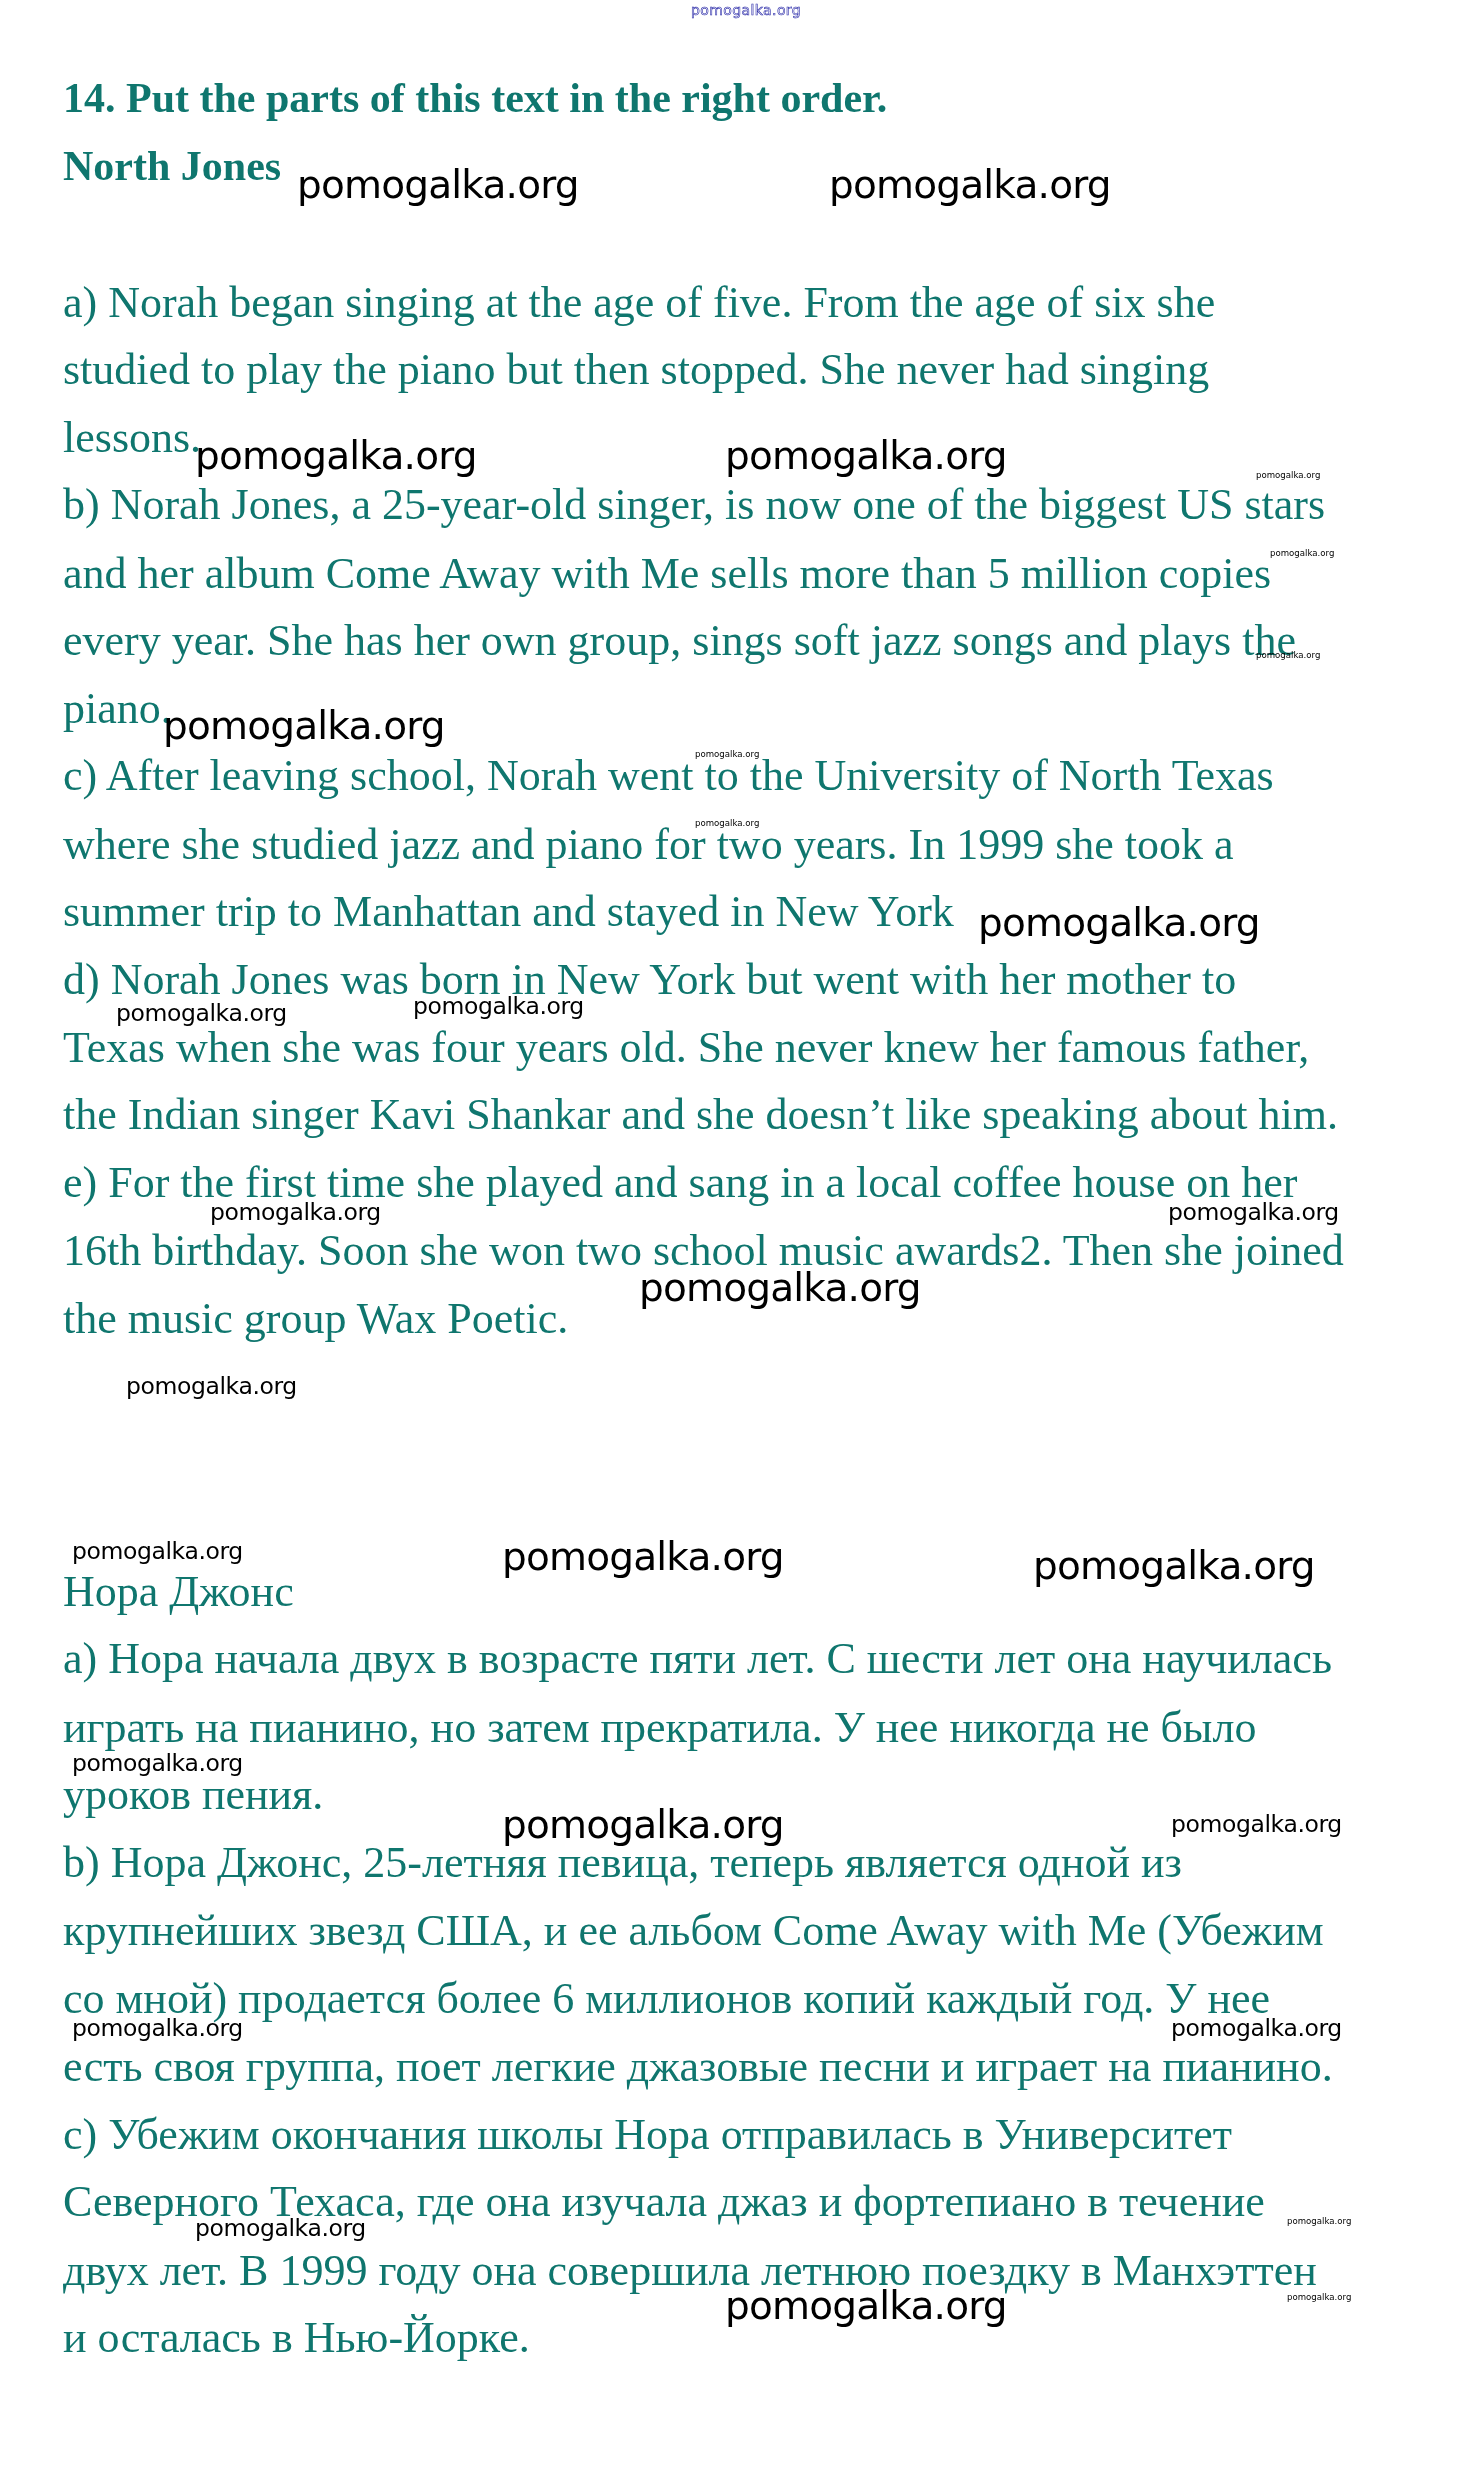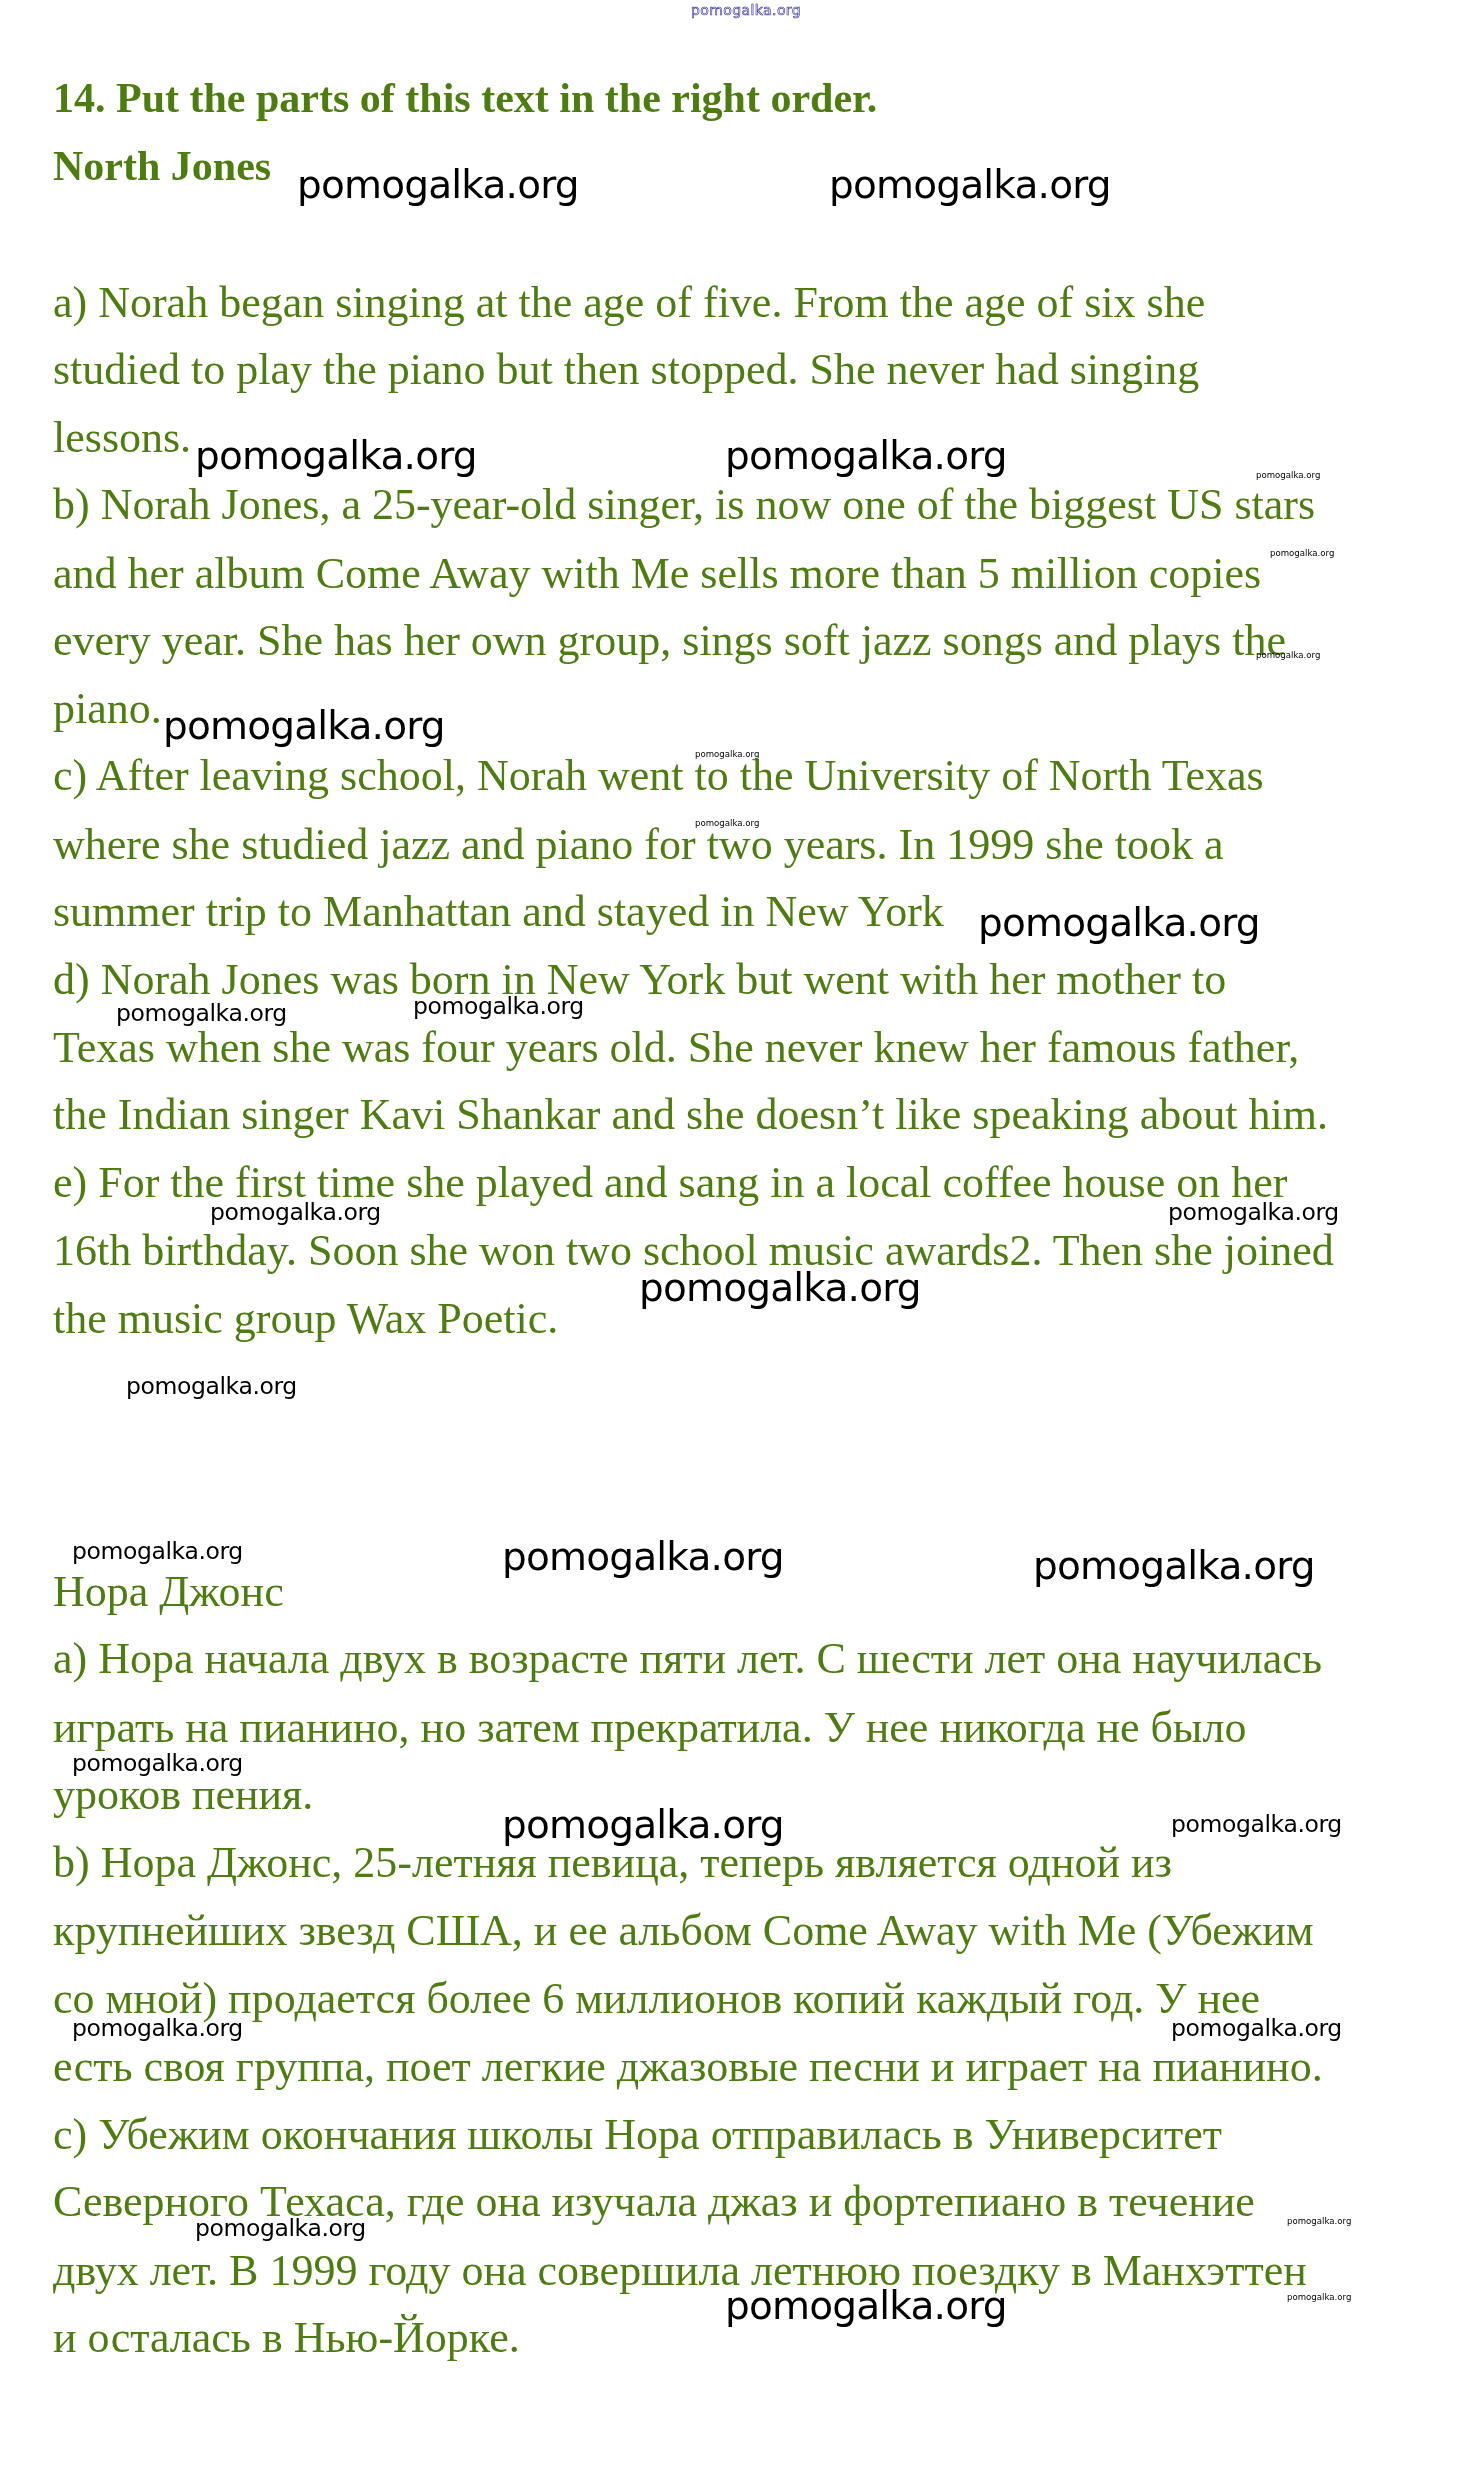--- a/index.html
+++ b/index.html
@@ -1,21 +1,21 @@
 <!DOCTYPE html>
 <html style="font-size:12.6px"><head>
 <meta charset="utf-8">
 <style>
   html, body { margin: 0; padding: 0; background: #ffffff; }
   body { width: 1482px; height: 2475px; position: relative; overflow: hidden; }
   .page { position: absolute; left: 0; top: 0; width: 1482px; height: 2475px; }
   .line {
-    position: absolute; left: 53px; white-space: nowrap;
+    position: absolute; left: 63px; white-space: nowrap;
     font-family: "Liberation Serif", "DejaVu Serif", serif;
-    font-size: 44px; line-height: 1; color: #4d7c0f;
+    font-size: 44px; line-height: 1; color: #0f766e;
   }
   .title { font-weight: bold; font-size: 42px; }
   .wm {
     position: absolute; white-space: nowrap;
     font-family: "DejaVu Sans", "Liberation Sans", sans-serif;
     color: #000; line-height: 1;
   }
   .wm-lg { font-size: 39px; letter-spacing: -0.8px; }
   .wm-md { font-size: 23.5px; letter-spacing: -0.4px; }
   .wm-xs { font-size: 8.6px; }

